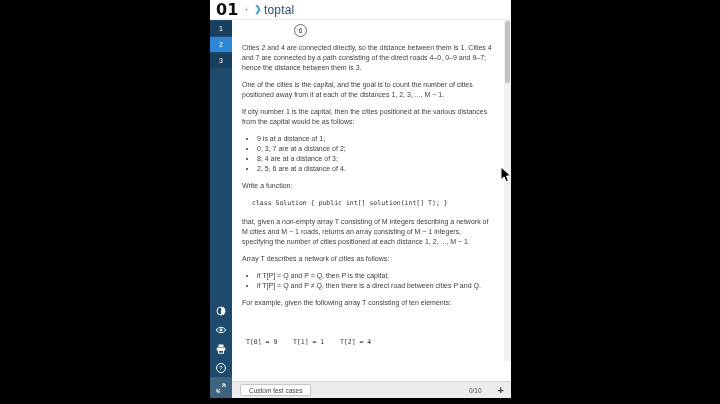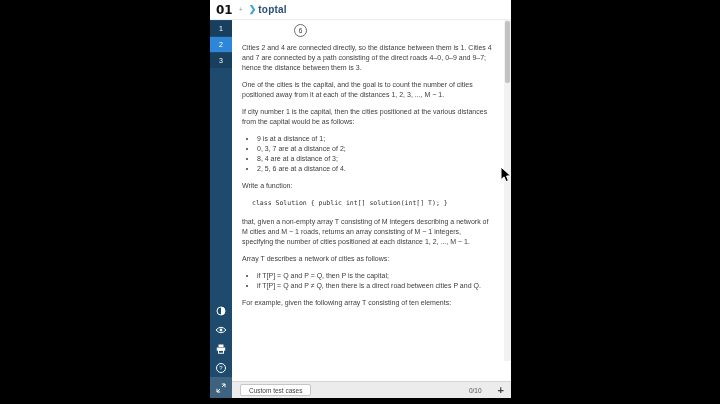--- a/index.html
+++ b/index.html
@@ -6,25 +6,25 @@
   html,body { width:720px; height:404px; background:#000;
     font-family:"Liberation Sans", sans-serif; }
   .stage { position:relative; width:720px; height:404px; background:#000; overflow:hidden; }
 
   .app { position:absolute; left:210px; top:0; width:301px; height:398px;
     background:#fff; display:flex; flex-direction:column; box-shadow:0 0 4px rgba(0,0,0,.6); }
 
   
   .header { flex:0 0 20px; display:flex; align-items:center; padding:0 6px;
     background:#fff; border-bottom:1px solid #ededed; }
-  .logo01 { font-family:"DejaVu Sans", sans-serif; font-weight:bold; font-size:12px; color:#101010; }
+  .logo01 { font-family:"DejaVu Sans", sans-serif; font-weight:bold; font-size:16px; color:#101010; }
   .hplus { font-size:7px; color:#9a9a9a; margin:0 6px; }
   .brand { display:flex; align-items:center; gap:2px; }
   .chev { color:var(--brand_chevron,#3da4d4); font-size:9px; font-weight:bold; line-height:1; }
-  .brandname { color:var(--brand_text,#2a4e78); font-size:10px; font-weight:bold; letter-spacing:.2px; }
+  .brandname { color:var(--brand_text,#2a4e78); font-size:12px; font-weight:normal; letter-spacing:.2px; }
 
   
   .body { flex:1; display:flex; min-height:0; }
 
   
   .sidebar { flex:0 0 22px; background:var(--sidebar_bg,#1e4a6d);
     display:flex; flex-direction:column; }
   .tab { height:15px; margin:1px 0 0 0; display:flex; align-items:center; justify-content:center;
     color:#fff; font-size:7px; cursor:pointer; background:var(--tab_bg,#193f5e); }
   .tab.active { background:var(--tab_active_bg,#2e86d8); }
@@ -156,20 +156,21 @@
             <p class="para">Array T describes a network of cities as follows:</p>
 
             <ul class="blist">
               <li>if T[P] = Q and P = Q, then P is the capital;</li>
               <li>if T[P] = Q and P ≠ Q, then there is a direct road between cities P and Q.</li>
             </ul>
 
             <p class="para">For example, given the following array T consisting of ten elements:</p>
 
             <div class="codeblock">
+              <div>T[0] = 9    T[1] = 1    T[2] = 4</div>
               
             </div>
           </div>
 
           <div class="scrollbar">
             <div class="thumb"></div>
           </div>
         </div>
 
         <div class="footer">

